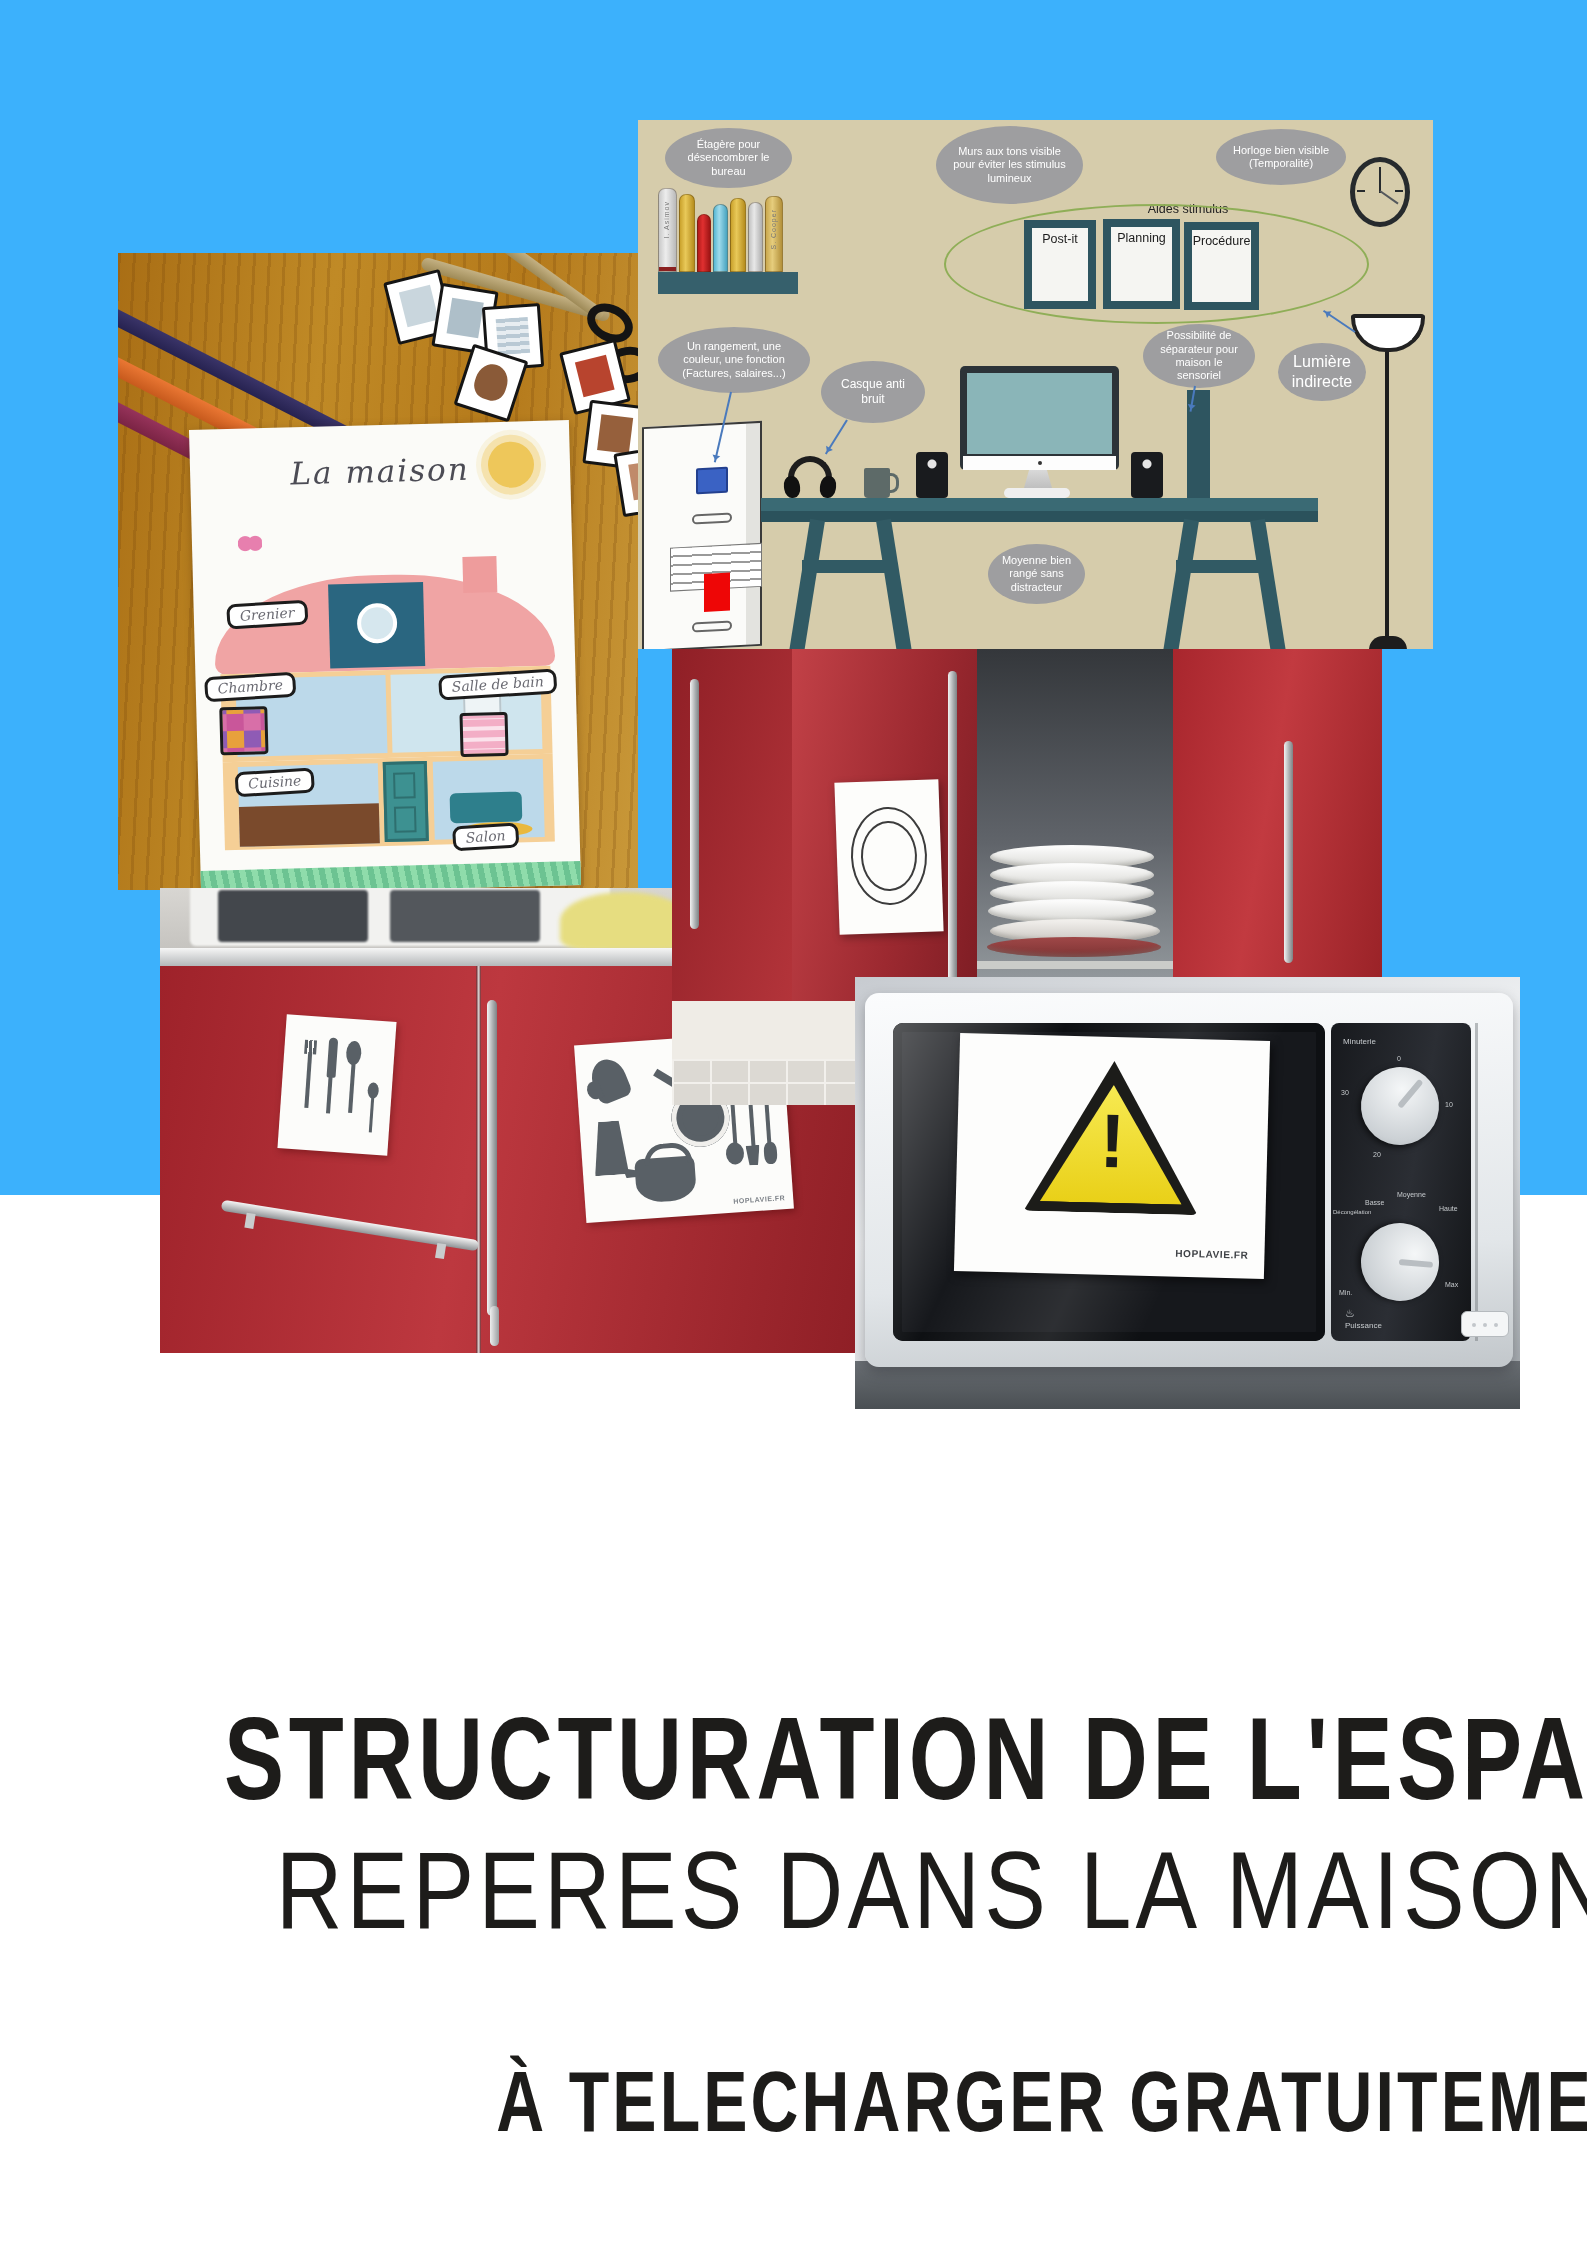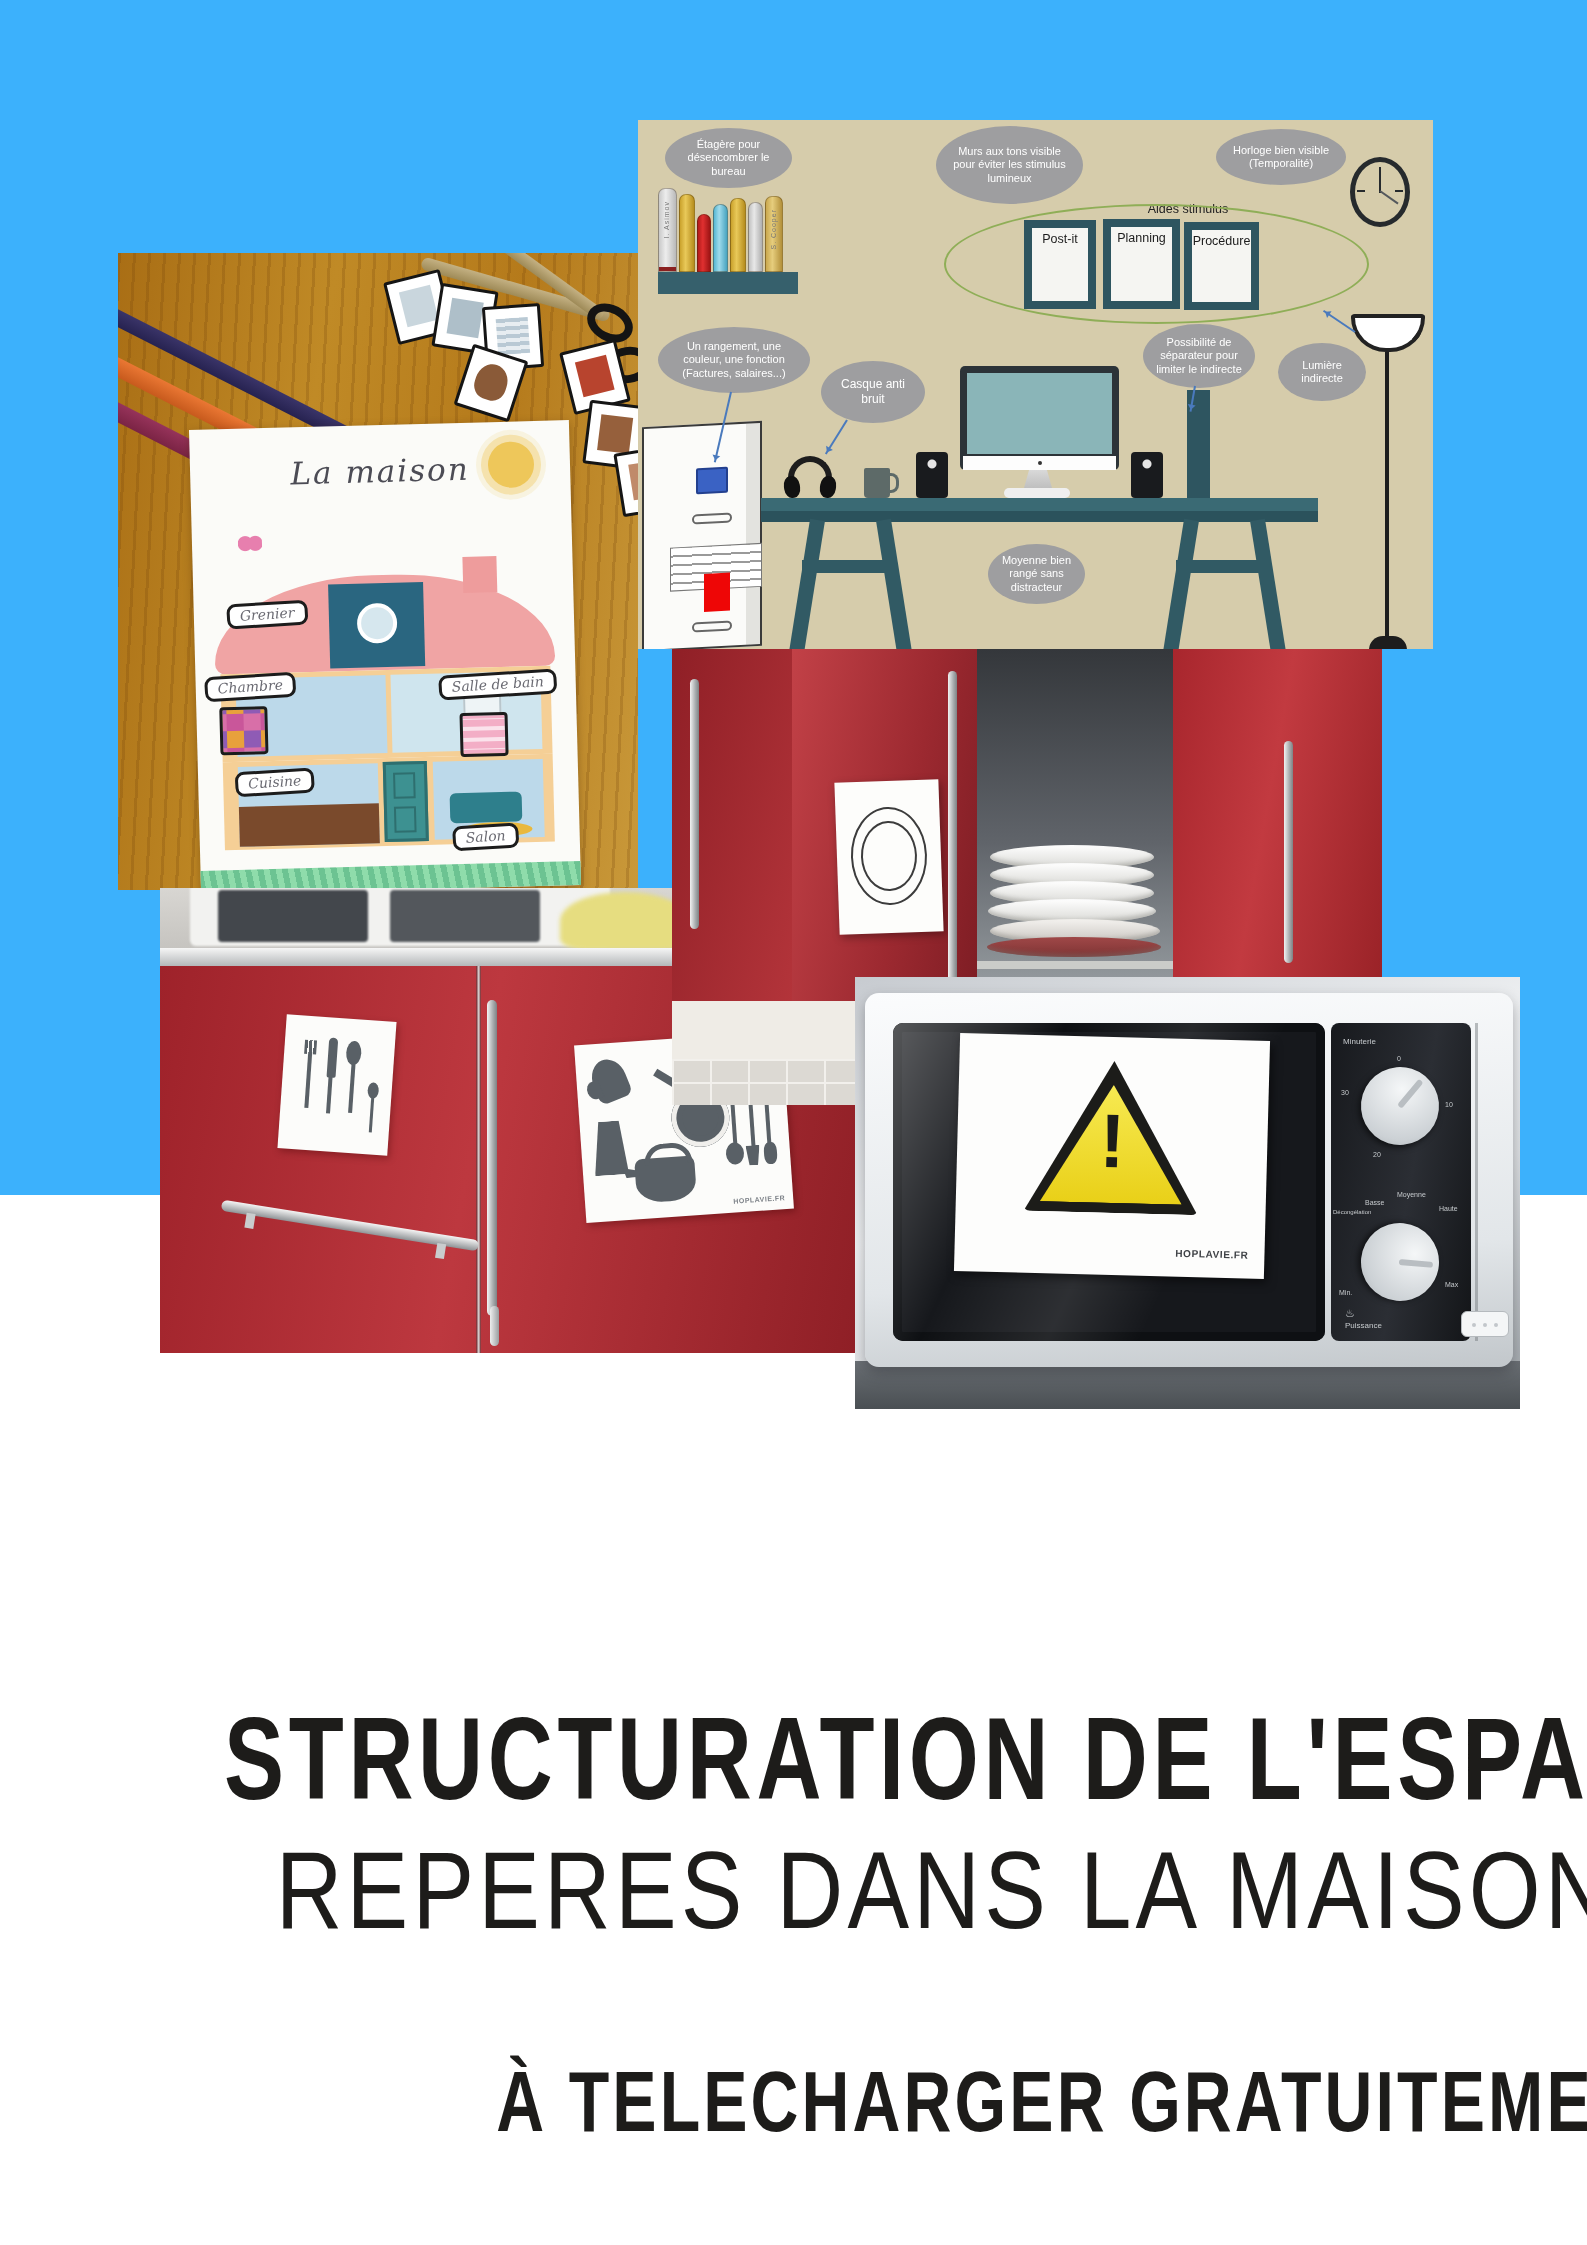--- a/index.html
+++ b/index.html
@@ -82,21 +82,21 @@
   
   .diagram{left:638px;top:120px;width:795px;height:529px;background:#d6ccab;overflow:hidden;z-index:2;}
   .bbl{background:#9e9ea0;border-radius:50%;color:#fff;display:flex;align-items:center;justify-content:center;
        text-align:center;line-height:1.22;padding:6px 10px;}
   .b-shelf{left:27px;top:8px;width:127px;height:60px;font-size:11px;}
   .b-walls{left:298px;top:6px;width:147px;height:78px;font-size:11px;}
   .b-clock{left:578px;top:9px;width:130px;height:56px;font-size:11px;}
   .b-storage{left:20px;top:207px;width:152px;height:66px;font-size:11px;}
   .b-headset{left:183px;top:241px;width:104px;height:62px;font-size:12px;}
   .b-separator{left:505px;top:204px;width:112px;height:64px;font-size:11px;}
-  .b-light{left:640px;top:223px;width:88px;height:58px;font-size:11px;}
+  .b-light{left:640px;top:223px;width:88px;height:58px;font-size:16px;}
   .b-desk{left:350px;top:424px;width:97px;height:60px;font-size:11px;}
   .clock{left:712px;top:37px;width:60px;height:70px;border:5px solid #262a2d;border-radius:50%;background:#d6ccab;}
   .clock .mh{left:24px;top:5px;width:2px;height:26px;background:#262a2d;}
   .clock .hh{left:25px;top:28px;width:22px;height:2px;background:#54585c;transform:rotate(35deg);transform-origin:left center;}
   .clock .t1{left:2px;top:28px;width:8px;height:2px;background:#262a2d;}
   .clock .t2{left:40px;top:28px;width:8px;height:2px;background:#262a2d;}
   .bookshelf-board{left:20px;top:152px;width:140px;height:22px;background:#36606c;}
   .book{bottom:0;border-radius:7px 7px 0 0;border:1px solid rgba(60,40,10,.35);}
   .bk{position:absolute;}
   .bk-txt{writing-mode:vertical-rl;transform:rotate(180deg);font-size:7px;color:#777;letter-spacing:1px;
@@ -370,21 +370,21 @@
       <div class="a grass"></div>
     </div>
   </div>
 
   <div class="a diagram">
     <div class="a bbl b-shelf">Étagère pour désencombrer le bureau</div>
     <div class="a bbl b-walls">Murs aux tons visible pour éviter les stimulus lumineux</div>
     <div class="a bbl b-clock">Horloge bien visible (Temporalité)</div>
     <div class="a bbl b-storage">Un rangement, une couleur, une fonction (Factures, salaires...)</div>
     <div class="a bbl b-headset">Casque anti bruit</div>
-    <div class="a bbl b-separator">Possibilité de séparateur pour limiter le indirecte</div>
+    <div class="a bbl b-separator">Possibilité de séparateur pour maison le sensoriel</div>
     <div class="a bbl b-light">Lumière indirecte</div>
     <div class="a bbl b-desk">Moyenne bien rangé sans distracteur</div>
 
     <div class="a clock">
       <div class="a mh"></div>
         <div class="a hh"></div>
         <div class="a t1"></div>
         <div class="a t2"></div>
     </div>
 

